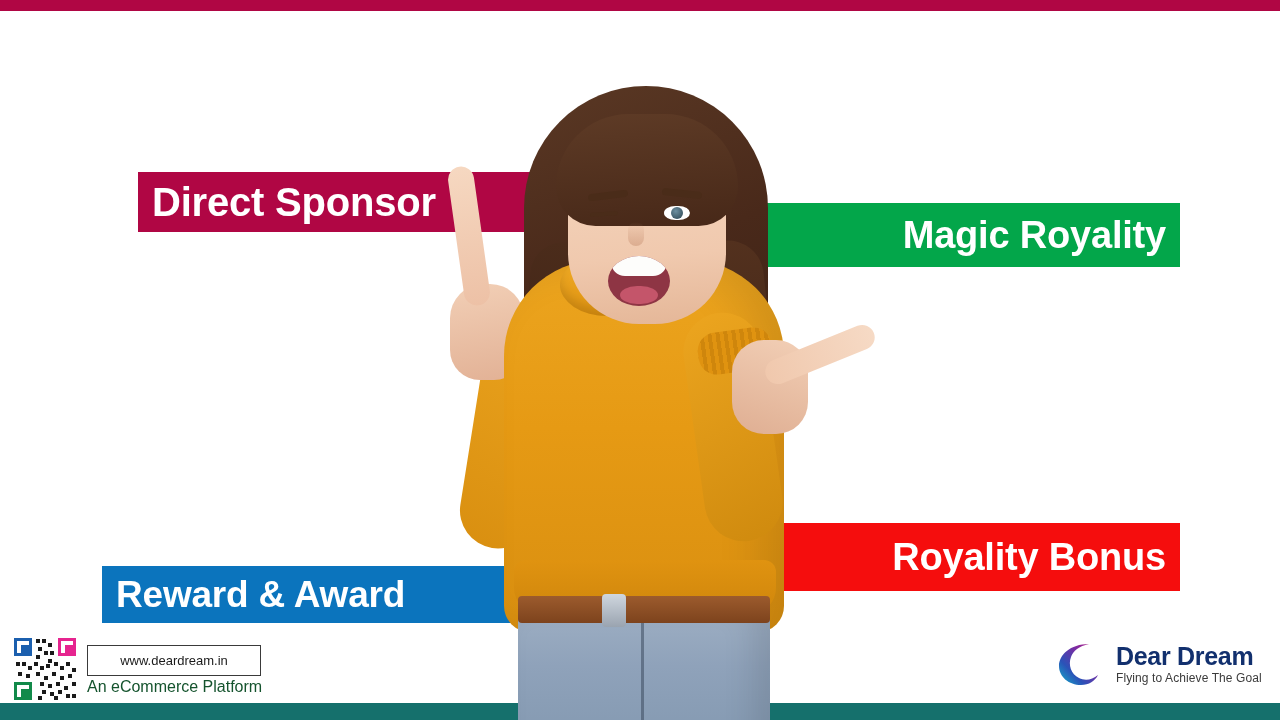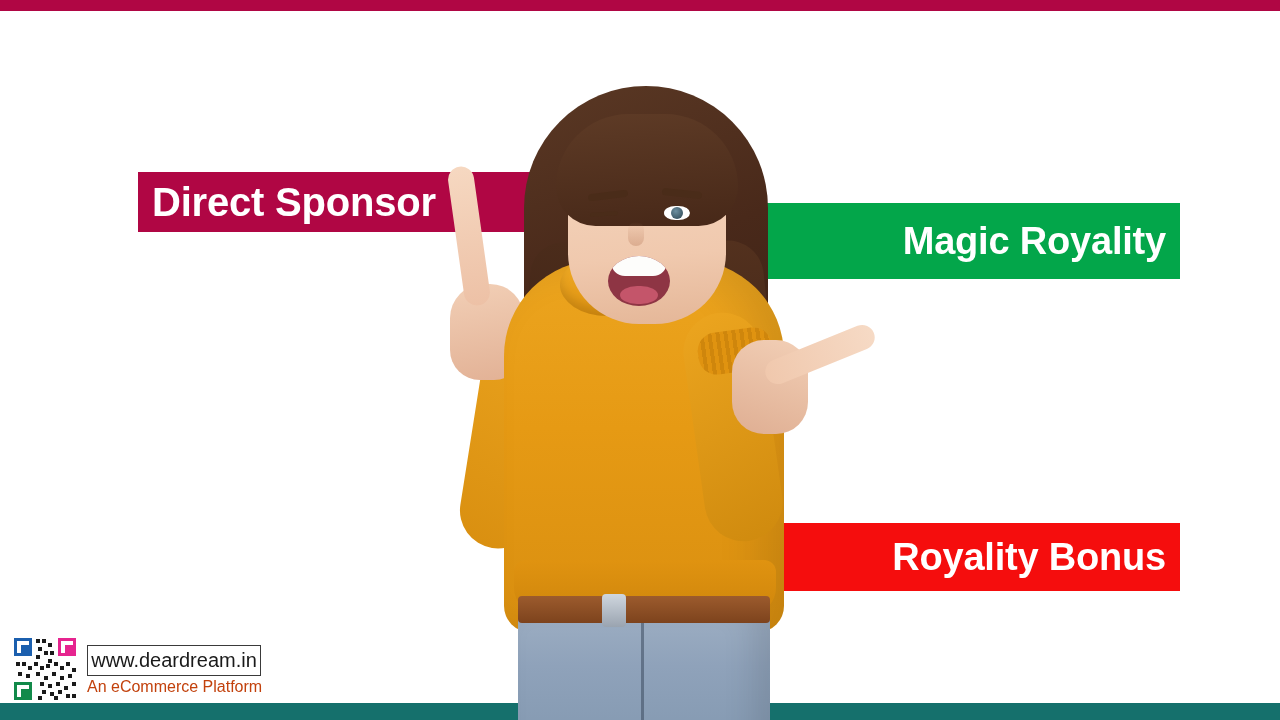--- a/index.html
+++ b/index.html
@@ -35,21 +35,21 @@
     align-items:center;
     color:#ffffff;
     font-weight:700;
     letter-spacing:-0.2px;
     white-space:nowrap;
   }
   .label-bar.left  { justify-content:flex-start; padding-left:14px; }
   .label-bar.right { justify-content:flex-end;   padding-right:14px; }
 
   .bar-direct   { left:102px; top:172px;  width:468px; height:60px; font-size:40px; z-index:4;margin-left:36px; }
-  .bar-magic    { left:738px; top:203px;  width:442px; height:76px; font-size:38px; z-index:4; }
+  .bar-magic    { left:738px; top:203px;  width:442px; height:64px; font-size:38px; z-index:4; }
   .bar-matching { left:102px; top:373px;  width:374px; height:59px; font-size:37px; z-index:4; }
   .bar-travel   { left:820px; top:353px;  width:360px; height:61px; font-size:38px; z-index:6; }
   .bar-royality { left:780px; top:523px;  width:400px; height:68px; font-size:38px; z-index:4; }
   .bar-reward   { left:102px; top:566px;  width:418px; height:57px; font-size:37px; z-index:4; }
 
   
   .photo {
     position:absolute;
     left:432px; top:62px;
     width:420px; height:641px;
@@ -293,25 +293,25 @@
   .qr-f-tr { left:44px; top:0;  border-color:#e6248f; }
   .qr-f-tr i { background:#e6248f; }
   .qr-f-bl { left:0;  top:44px; border-color:#128a4a; }
   .qr-f-bl i { background:#128a4a; }
 
   .url-box {
     position:absolute; left:87px; top:645px;
     width:174px; height:31px;
     border:1px solid #3a3a3a;
     display:flex; align-items:center; justify-content:center;
-    font-size:20px; color:#1a1a1a;
+    font-size:13px; color:#1a1a1a;
   }
   .tagline-sub {
     position:absolute; left:87px; top:678px;
-    font-size:16px; color:#c2410c;
+    font-size:16px; color:#14532d;
   }
 
   
   .brand {
     position:absolute; left:1056px; top:641px;
     display:flex; align-items:center; gap:10px;
   }
   .brand-mark { width:50px; height:46px; flex:0 0 auto; }
   .brand-text { display:flex; flex-direction:column; line-height:1.06; }
   .brand-name {
@@ -335,20 +335,23 @@
   <div class="label-bar right bar-magic" style="background:#03a64a;">
     <span>Magic Royality</span>
   </div>
 
 
 
   <div class="label-bar right bar-royality" style="background:#f50d0d;">
     <span>Royality Bonus</span>
   </div>
 
+  <div class="label-bar left bar-reward" style="background:#0b74bd;">
+    <span>Reward &amp; Award</span>
+  </div>
 
   <div class="photo">
     <div class="hair-back"></div>
     <div class="hair-strand-l"></div>
     <div class="hair-strand-r"></div>
 
     <div class="arm-left"></div>
     <div class="cuff-left"></div>
     <div class="hand-left"></div>
     <div class="finger-left"></div>
@@ -429,15 +432,37 @@
     <span class="qr-finder qr-f-bl">
         <i></i>
       </span>
   </div>
 
   <div class="url-box">
     <span>www.deardream.in</span>
   </div>
   <div class="tagline-sub">An eCommerce Platform</div>
 
+  <div class="brand">
+    <span class="brand-mark">
+      <svg viewBox="0 0 50 46" width="50" height="46" aria-hidden="true">
+        <defs>
+          <linearGradient id="moonGrad" x1="0%" y1="100%" x2="100%" y2="0%">
+            <stop offset="0%" stop-color="#12b5c9"></stop>
+            <stop offset="32%" stop-color="#2a53b8"></stop>
+            <stop offset="66%" stop-color="#7b2ba3"></stop>
+            <stop offset="100%" stop-color="#c4227e"></stop>
+          </linearGradient>
+        </defs>
+        <path d="M33 3 C14 3 3 14 3 25 C3 36 13 44 25 44 C33 44 39 40 42 34
+                 C36 39 29 40 23 37 C15 33 12 24 15 16 C17 10 23 5 33 3 Z" fill="url(#moonGrad)"></path>
+        <path d="M36 9 C26 10 20 16 19 23 C18 29 21 34 26 36
+                 C21 32 20 25 24 19 C27 14 31 11 36 9 Z" fill="#ffffff" opacity=".88"></path>
+      </svg>
+    </span>
+    <span class="brand-text">
+      <span class="brand-name">Dear Dream</span>
+      <span class="brand-tagline">Flying to Achieve The Goal</span>
+    </span>
+  </div>
 
   <div class="bottom-bar"></div>
 </div>
 
 </body></html>

